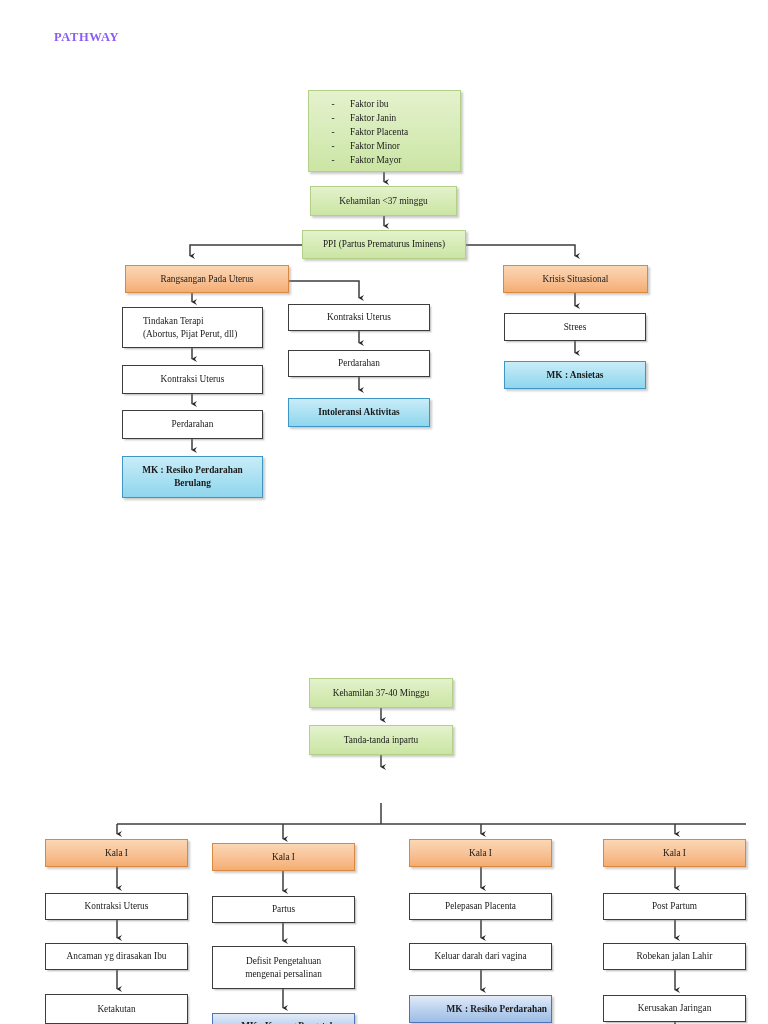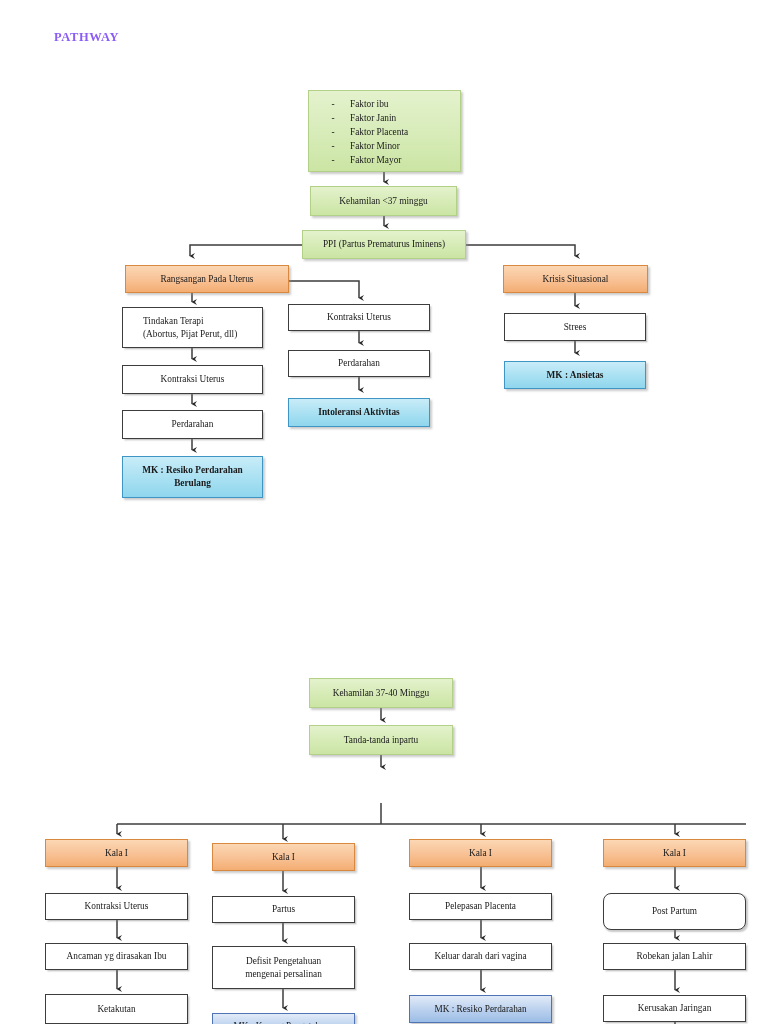--- a/index.html
+++ b/index.html
@@ -71,22 +71,23 @@
   .box.blue {
     background: linear-gradient(to bottom, #c9ecf8 0%, #a8e0f2 55%, #8fd6ed 100%);
     border: 1px solid #3f96c4;
     font-weight: bold;
     box-shadow: 1.6px 1.6px 2px rgba(140,140,140,0.45);
   }
   
   .box.steel {
     background: linear-gradient(to bottom, #e2ebf8 0%, #bed3ef 48%, #9cbde6 100%);
     border: 1px solid #4f74b5;
-    font-weight: normal;
-    box-shadow: 1.6px 1.6px 2px rgba(140,140,140,0.45);
+    font-weight: bold;
+    box-shadow: 1.6px 1.6px 2px rgba(140,140,140,0.45);
+    text-align: right;
   }
   .box.leftalign { justify-content: flex-start; text-align: left; padding-left: 20px; }
 
   
   .bullets {
     position: absolute;
     box-sizing: border-box;
     background: linear-gradient(to bottom, #e4f2cd 0%, #d8ecba 50%, #cbe5a4 100%);
     border: 1px solid #b3d089;
     box-shadow: 1.6px 1.6px 2px rgba(140,140,140,0.45);
@@ -284,21 +285,21 @@
   <div class="box plain" style="left:409px; top:943px; width:143px; height:27px;">
     <span class="txt">Keluar darah dari vagina</span>
   </div>
   <div class="box steel" style="left:409px; top:995px; width:143px; height:28px;">
     <span class="txt">MK : Resiko Perdarahan</span>
   </div>
 
   <div class="box orange" style="left:603px; top:839px; width:143px; height:28px;">
     <span class="txt">Kala I</span>
   </div>
-  <div class="box plain" style="left:603px; top:893px; width:143px; height:37px;border-radius:8px;">
+  <div class="box plain" style="left:603px; top:893px; width:143px; height:27px;">
     <span class="txt">Post Partum</span>
   </div>
   <div class="box plain" style="left:603px; top:943px; width:143px; height:27px;">
     <span class="txt">Robekan jalan Lahir</span>
   </div>
   <div class="box plain" style="left:603px; top:995px; width:143px; height:27px;">
     <span class="txt">Kerusakan Jaringan</span>
   </div>
 
 </div>

